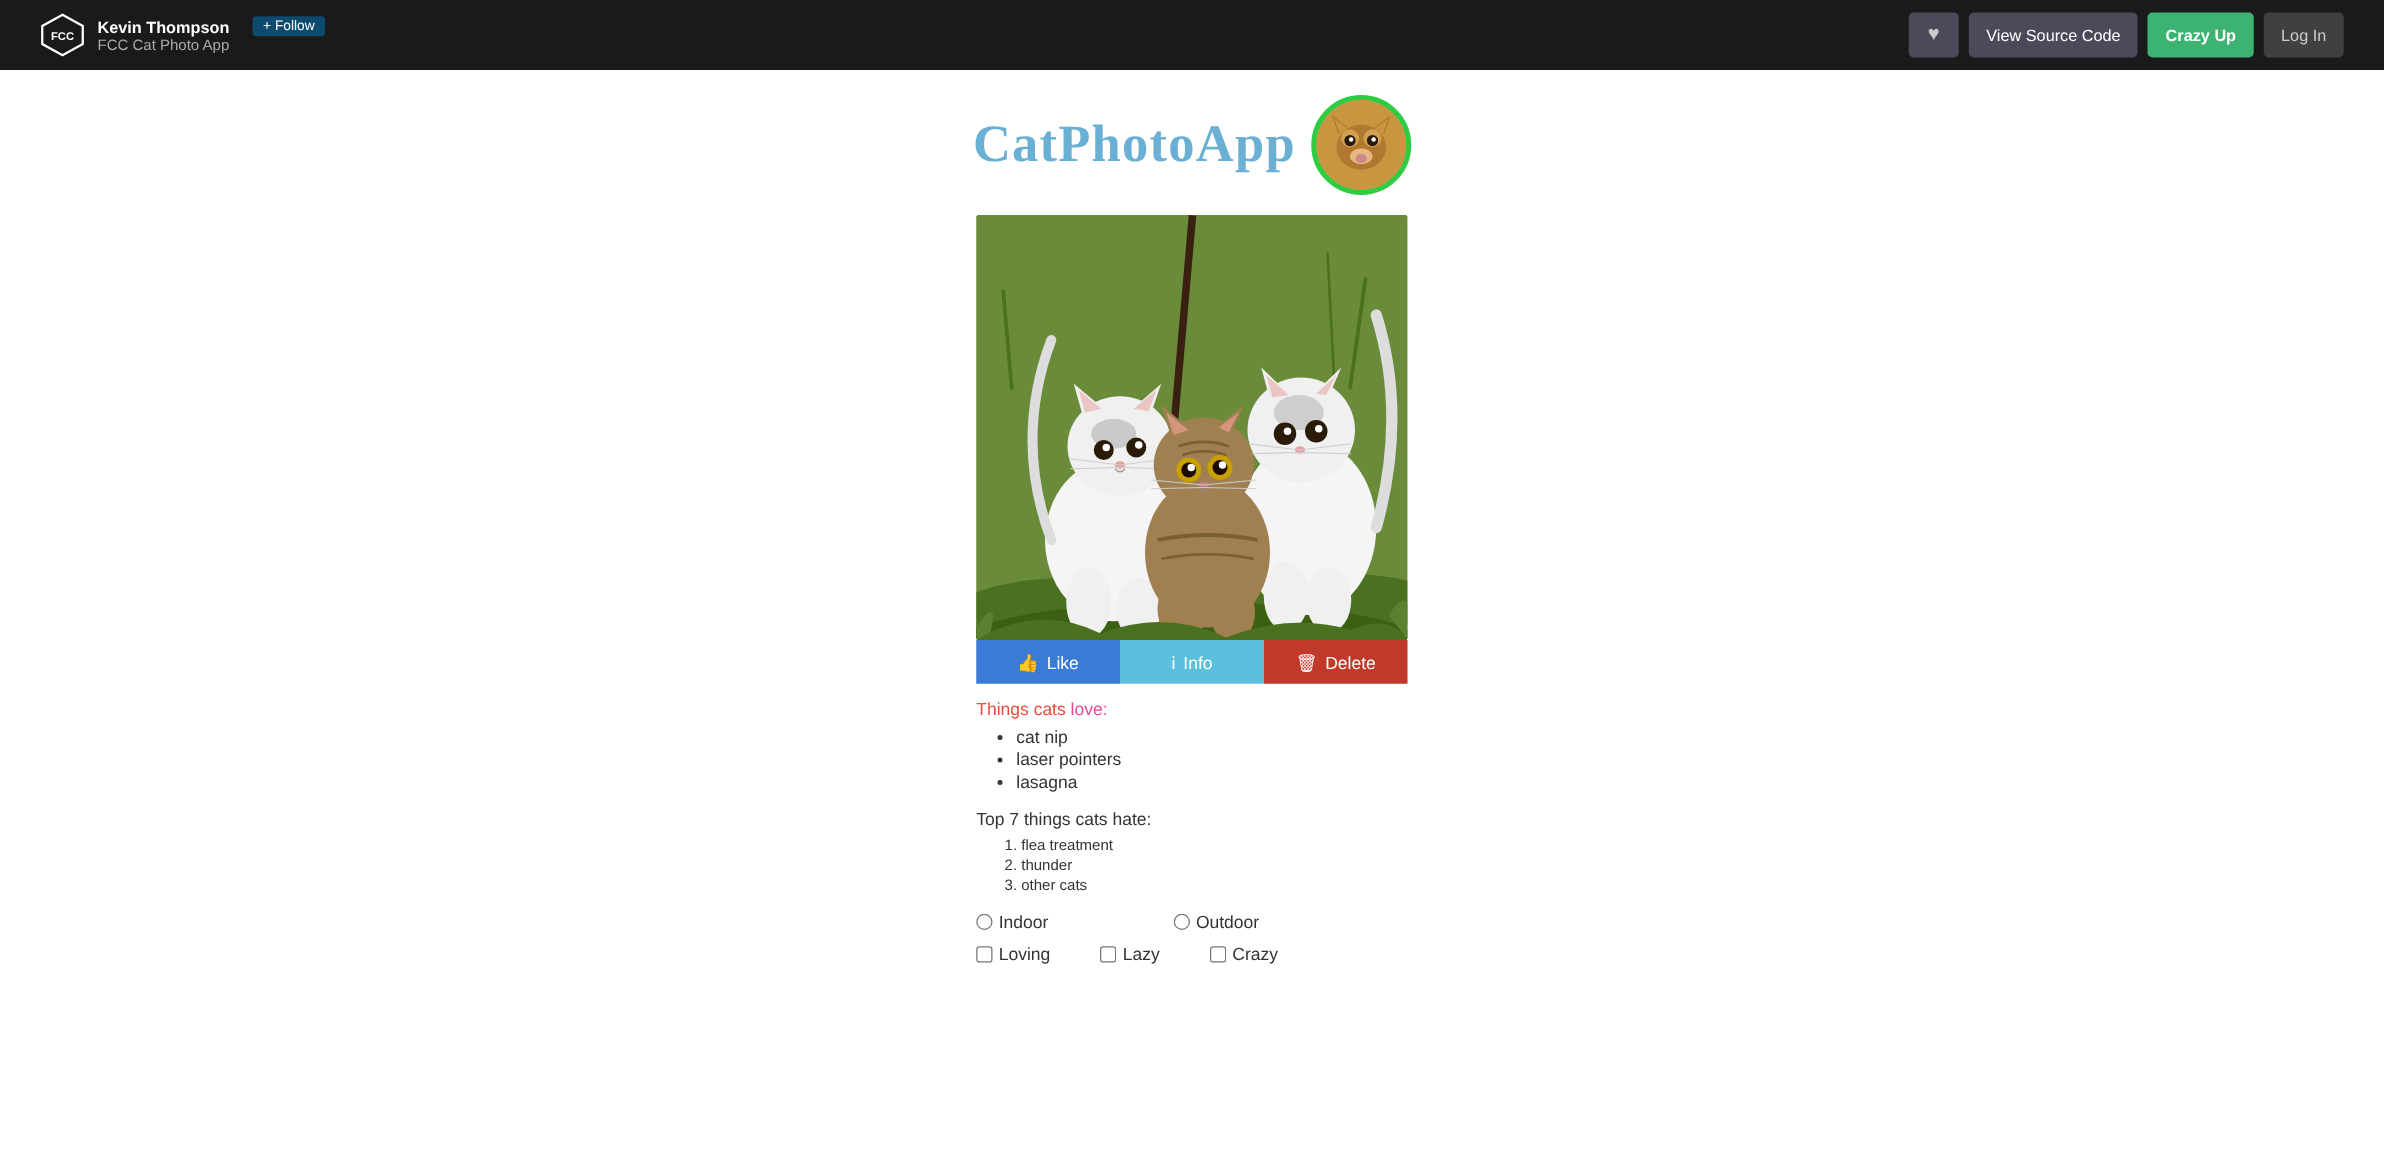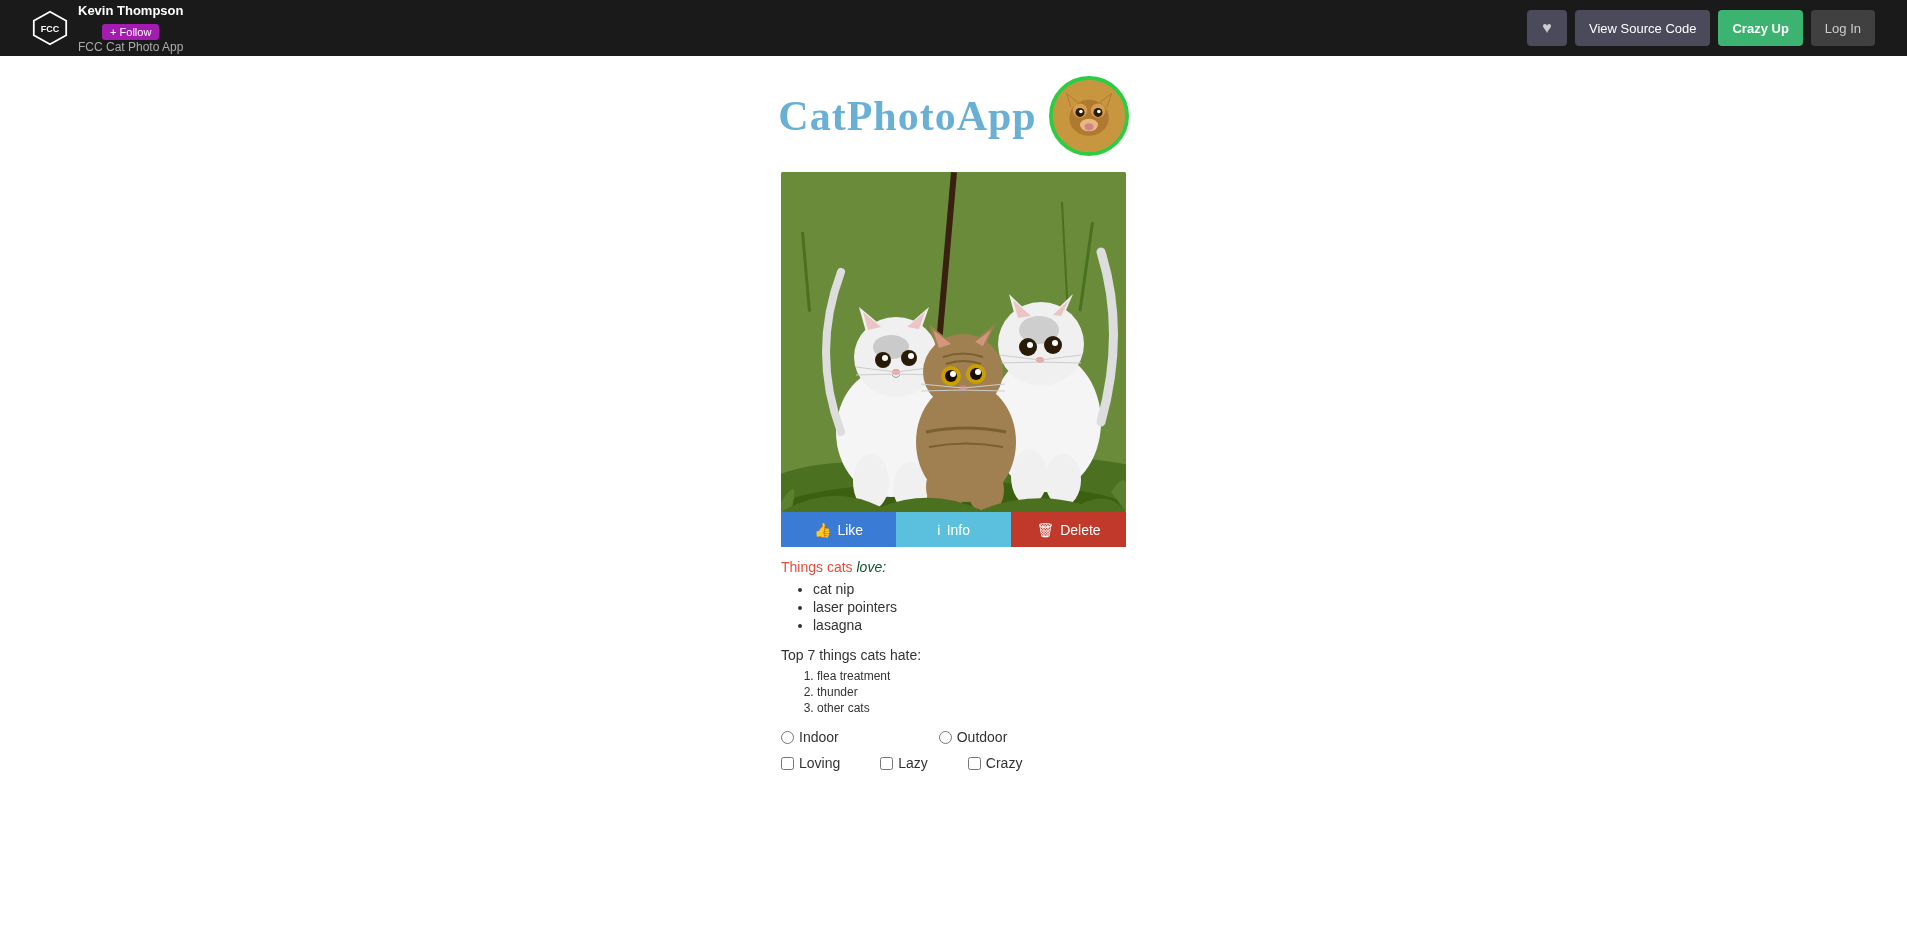--- a/index.html
+++ b/index.html
@@ -35,26 +35,25 @@
       display: flex;
       flex-direction: column;
     }
 
     .topbar-username {
       color: #fff;
       font-size: 13px;
       font-weight: 600;
       display: flex;
       align-items: center;
-      gap: 6px;
-      flex-direction: column;
+      gap: 19px;
     }
 
     .follow-btn {
-      background: #a21caf;
+      background: #0c4a6e;
       color: #fff;
       border: none;
       border-radius: 3px;
       padding: 2px 8px;
       font-size: 11px;
       cursor: pointer;
       display: flex;
       align-items: flex-end;
       gap: 3px;
     }
@@ -481,21 +480,21 @@
     </button>
     <button class="btn-delete">
       <span>🗑</span>
       <span>Delete</span>
     </button>
   </div>
 
   <div class="content-section">
     <p class="loves-text">
       <span>Things cats</span>
-      <span style="color:#14532d;font-style:italic;">love:</span>
+      <span style="color:#ec4899;">love:</span>
     </p>
     <ul class="loves-list">
       <li>cat nip</li>
       <li>laser pointers</li>
       <li>lasagna</li>
     </ul>
 
     <p class="hates-text">Top 7 things cats hate:</p>
     <ol class="hates-list">
       <li>flea treatment</li>

